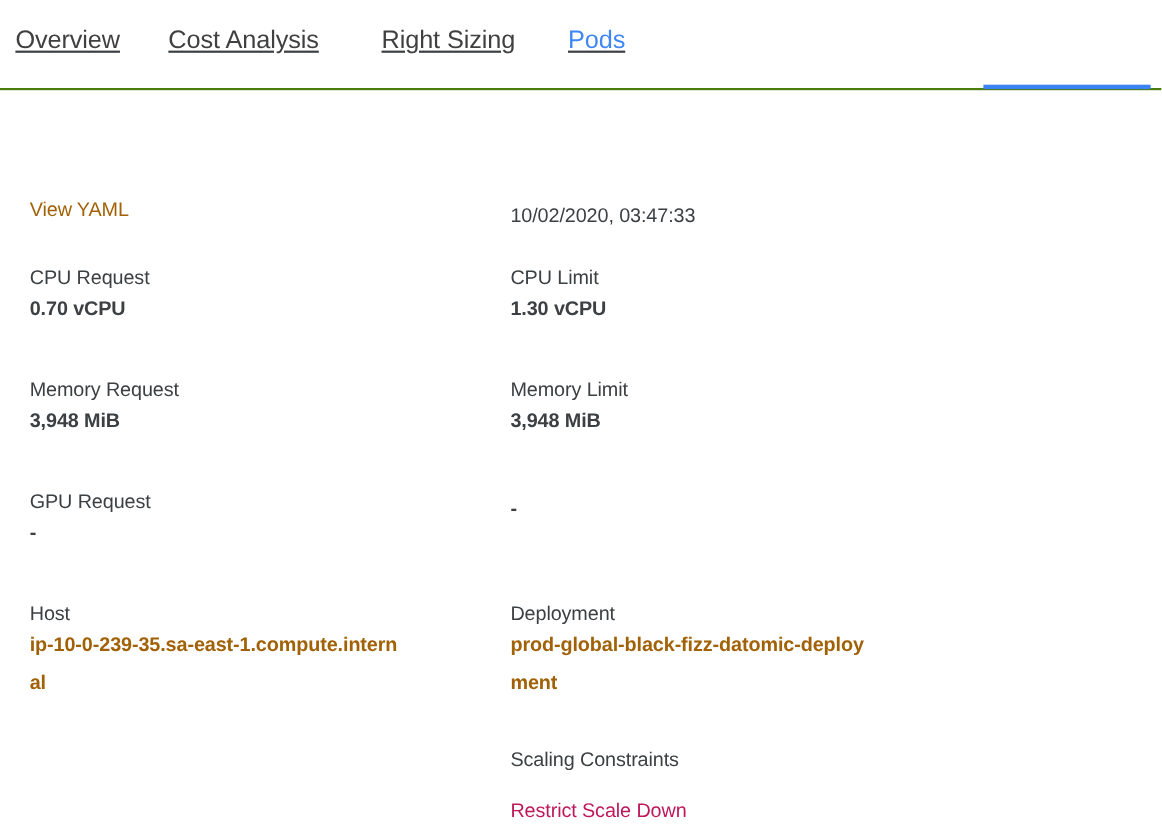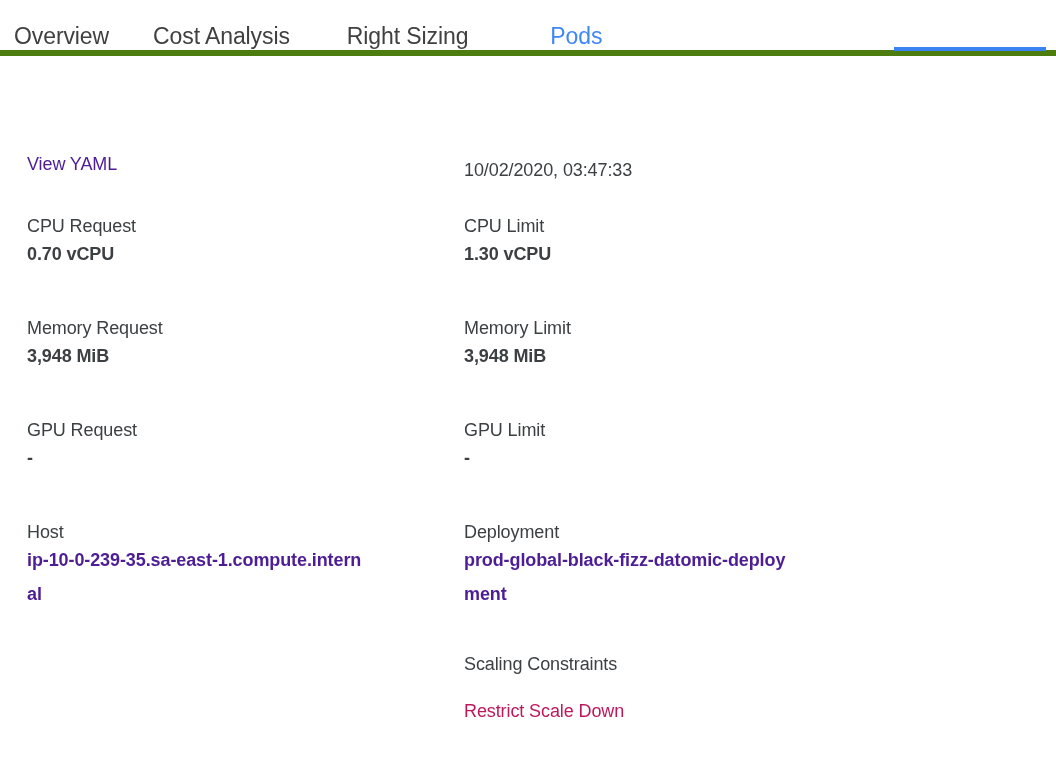--- a/index.html
+++ b/index.html
@@ -11,23 +11,24 @@
     width: 1056px;
     height: 758px;
     font-family: "Liberation Sans", sans-serif;
     color: #3c4043;
     overflow: hidden;
   }
 
   
   .tabbar {
     position: relative;
-    height: 56px;
-    border-bottom: 6px solid #4d7c0f;
+    height: 82px;
+    border-bottom: 2px solid #4d7c0f;
     box-sizing: border-box;
+    text-decoration: underline;
   }
   .tabs {
     display: flex;
     align-items: center;
     height: 73px;
   }
   .tab {
     font-size: 23px;
     color: #404040;
     letter-spacing: -0.1px;
@@ -36,21 +37,21 @@
     line-height: 1;
     position: relative;
     height: 100%;
     display: flex;
     align-items: center;
   }
   .tab.t-overview   { margin-left: 14px; }
   .tab.t-cost       { margin-left: 44px; }
   .tab.t-rightsizing{ margin-left: 57px; }
   .tab.t-namespaces { margin-left: 64px; }
-  .tab.t-pods       { margin-left: 82px; }
+  .tab.t-pods       { margin-left: 48px; }
 
   .tab.active { color: #3f87f5; }
   .tab-underline {
     position: absolute;
     left: 894px;
     bottom: -1px;
     width: 152px;
     height: 4px;
     background: #3b82f2;
   }
@@ -79,21 +80,21 @@
     white-space: nowrap;
   }
   .field-value {
     font-size: 18px;
     font-weight: bold;
     color: #3c4043;
     line-height: 34px;
     letter-spacing: -0.1px;
   }
   .link {
-    color: #4c1d95;
+    color: #a16207;
     text-decoration: none;
     cursor: pointer;
     word-break: break-all;
     overflow-wrap: break-word;
     display: inline;
   }
 
   .topline {
     position: absolute;
     top: 0;
@@ -172,21 +173,20 @@
       <div class="field-label">CPU Limit</div>
       <div class="field-value">1.30 vCPU</div>
     </div>
 
     <div class="field" style="top:261px;">
       <div class="field-label">Memory Limit</div>
       <div class="field-value">3,948 MiB</div>
     </div>
 
     <div class="field" style="top:363px;">
-      <div class="field-label">GPU Limit</div>
       <div class="field-value">-</div>
     </div>
 
     <div class="field" style="top:465px;">
       <div class="field-label">Deployment</div>
       <div class="field-value">
         <a class="link">prod-global-black-fizz-datomic-deployment</a>
       </div>
     </div>
 

